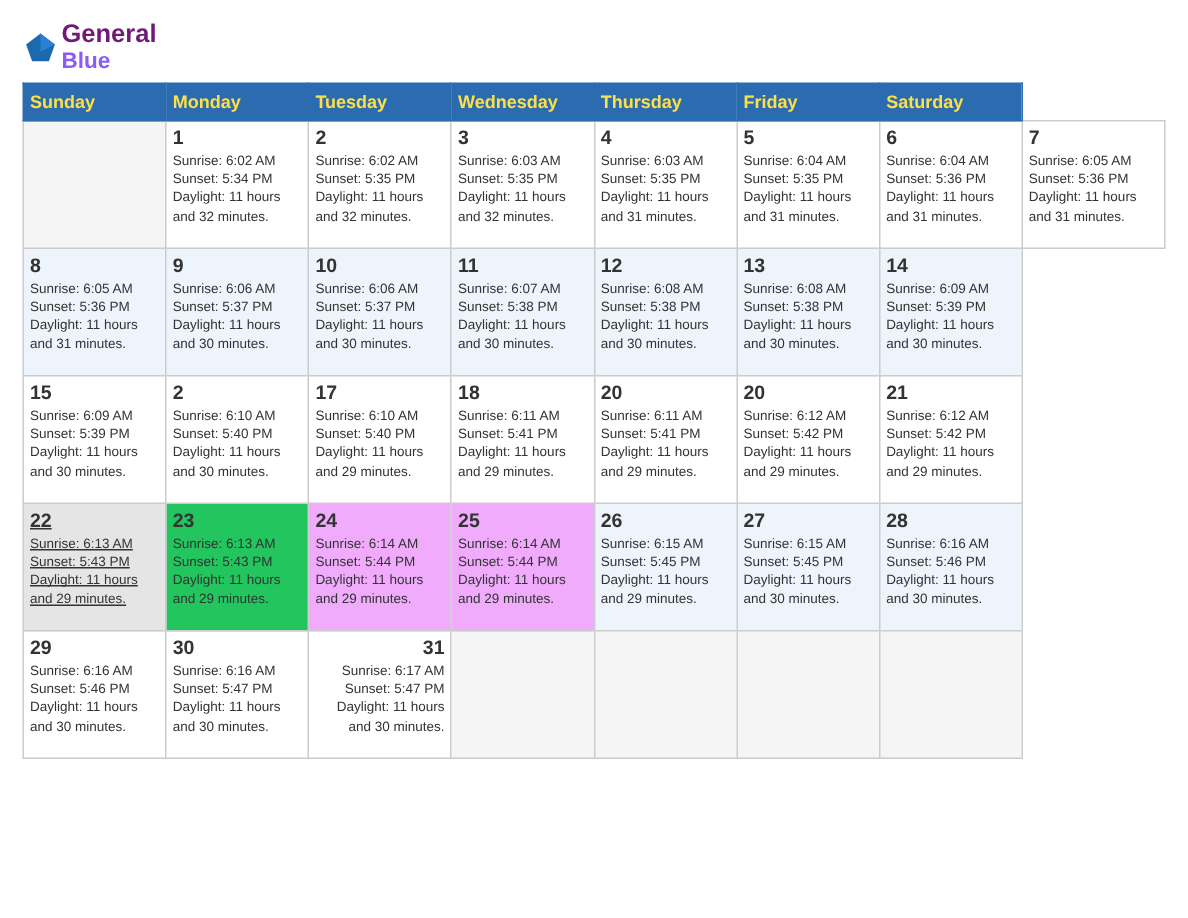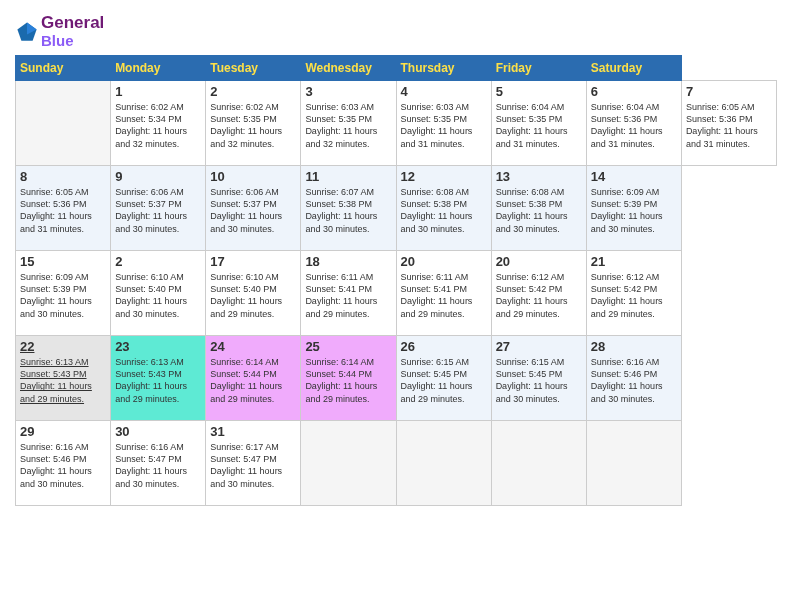--- a/index.html
+++ b/index.html
@@ -210,21 +210,21 @@
           <td style="background: rgb(255, 255, 255);">
             <span class="day-num">21</span>
 <div class="day-info">Sunrise: 6:12 AM<br>Sunset: 5:42 PM<br>Daylight: 11 hours and 29 minutes.</div>
           </td>
         </tr>
         <tr>
           <td style="background: #e5e5e5; text-decoration: underline;">
             <span class="day-num">22</span>
 <div class="day-info">Sunrise: 6:13 AM<br>Sunset: 5:43 PM<br>Daylight: 11 hours and 29 minutes.</div>
           </td>
-          <td style="background: #5eead4;">
+          <td style="background: #22c55e;">
             <span class="day-num">23</span>
 <div class="day-info">Sunrise: 6:13 AM<br>Sunset: 5:43 PM<br>Daylight: 11 hours and 29 minutes.</div>
           </td>
           <td style="background: #f0abfc;">
             <span class="day-num">24</span>
 <div class="day-info">Sunrise: 6:14 AM<br>Sunset: 5:44 PM<br>Daylight: 11 hours and 29 minutes.</div>
           </td>
           <td style="background: #f0abfc;">
             <span class="day-num">25</span>
 <div class="day-info">Sunrise: 6:14 AM<br>Sunset: 5:44 PM<br>Daylight: 11 hours and 29 minutes.</div>
@@ -244,21 +244,21 @@
         </tr>
         <tr>
           <td style="background: rgb(255, 255, 255);">
             <span class="day-num">29</span>
 <div class="day-info">Sunrise: 6:16 AM<br>Sunset: 5:46 PM<br>Daylight: 11 hours and 30 minutes.</div>
           </td>
           <td style="background: rgb(255, 255, 255);">
             <span class="day-num">30</span>
 <div class="day-info">Sunrise: 6:16 AM<br>Sunset: 5:47 PM<br>Daylight: 11 hours and 30 minutes.</div>
           </td>
-          <td style="background: rgb(255, 255, 255);">
+          <td style="background: rgb(255, 255, 255); text-align: right;">
             <span class="day-num">31</span>
 <div class="day-info">Sunrise: 6:17 AM<br>Sunset: 5:47 PM<br>Daylight: 11 hours and 30 minutes.</div>
           </td>
           <td class="empty"></td>
           <td class="empty"></td>
           <td class="empty"></td>
           <td class="empty"></td>
         </tr>
       </tbody>
   </table>

